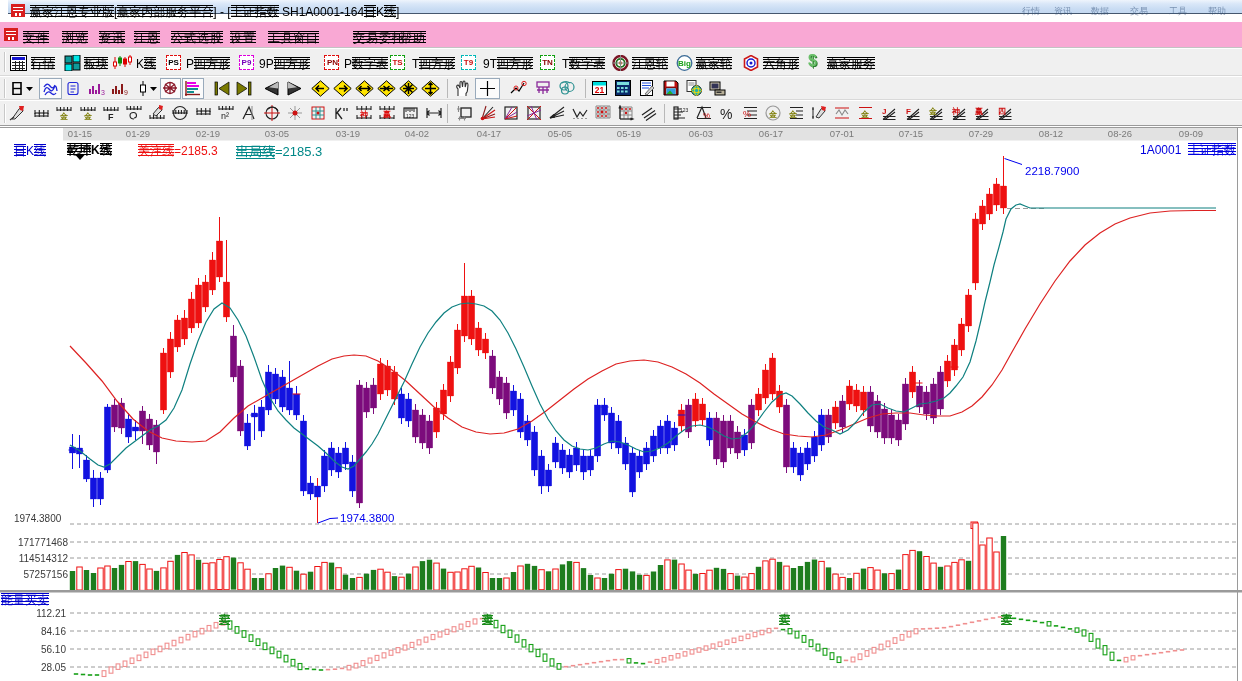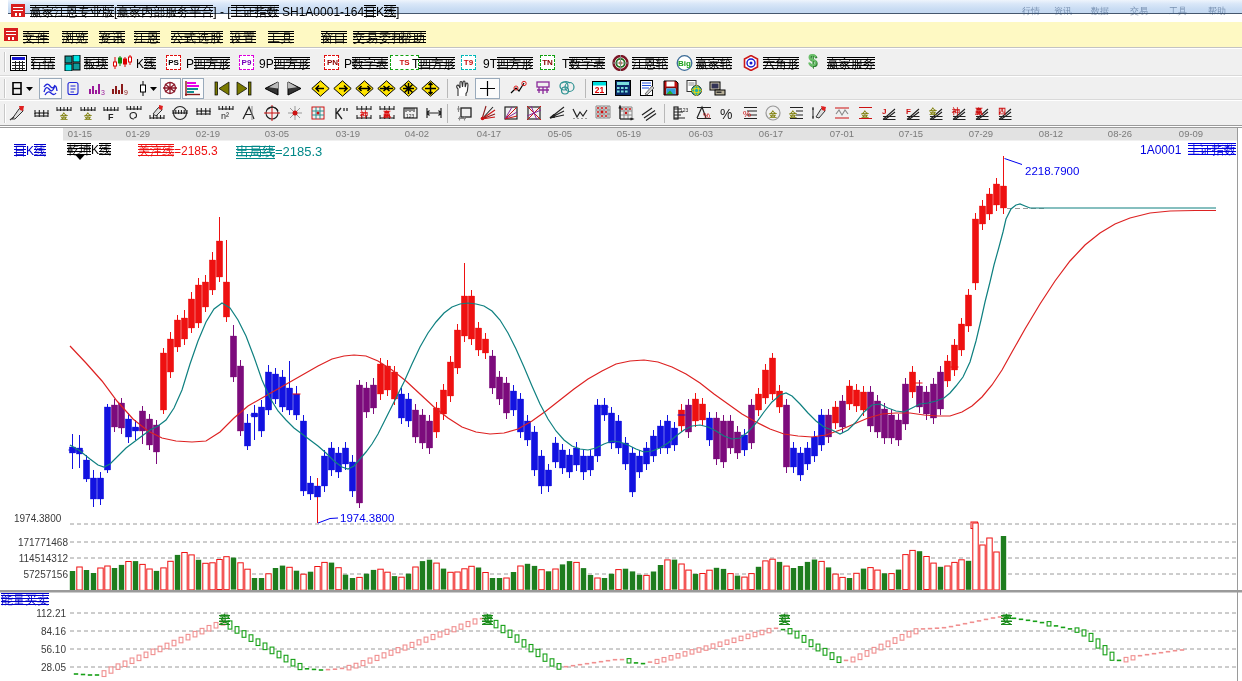--- a/index.html
+++ b/index.html
@@ -1,21 +1,21 @@
 <!DOCTYPE html>
 <html><head><meta charset="utf-8"><style>
 *{margin:0;padding:0;box-sizing:border-box}
 html,body{width:1242px;height:681px;overflow:hidden;background:#fff;
  font-family:"Liberation Sans",sans-serif;}
 #win{position:absolute;left:0;top:0;width:1242px;height:681px;background:#fff}
 .abs{position:absolute}
 #titlebar{left:8px;top:0;width:1242px;height:14px;
  background:linear-gradient(180deg,#eef4fc 0%,#d9e7f8 30%,#c9dcf3 70%,#c4d9f1 100%);
  border-bottom:1px solid #45576e}
-#menubar{left:0;top:22px;width:1242px;height:26px;background:#fef9c3;border-bottom:1px solid #c3c3c3}
+#menubar{left:0;top:22px;width:1242px;height:26px;background:#f9a8d4;border-bottom:1px solid #c3c3c3}
 .mi{position:absolute;top:8px;font-size:12px;color:#000;letter-spacing:1px}
 #row1{left:0;top:49px;width:1242px;height:27px;background:#f0f0f0;border-bottom:1px solid #d9d9d9}
 #row2{left:0;top:77px;width:1242px;height:23px;background:#f0f0f0;border-bottom:1px solid #d9d9d9}
 #row3{left:0;top:101px;width:1242px;height:25px;background:#f0f0f0;border-bottom:1px solid #9a9a9a}
 .lbl{position:absolute;top:7px;font-size:12px;color:#000}
 .grip{position:absolute;width:2px;background:#c8c8c8;border-right:1px solid #fff}
 .sep{position:absolute;width:1px;background:#b8b8b8}
 svg{display:block}
 .st{background-image:repeating-linear-gradient(180deg,currentColor 0 1px,transparent 1px 3px);background-position:0 2px}
 </style></head><body>
@@ -42,21 +42,21 @@
         <div class="abs" style="left:4px;top:9px;width:2px;height:3px;background:#fff"></div>
         <div class="abs" style="left:8px;top:9px;width:2px;height:3px;background:#fff"></div>
       </div>
 <div class="mi" style="left:23px"><span class="st">文件</span></div>
 <div class="mi" style="left:62px"><span class="st">浏览</span></div>
 <div class="mi" style="left:99px"><span class="st">资讯</span></div>
 <div class="mi" style="left:134px"><span class="st">江恩</span></div>
 <div class="mi" style="left:171px"><span class="st">公式选股</span></div>
 <div class="mi" style="left:230px"><span class="st">设置</span></div>
 <div class="mi" style="left:268px"><span class="st">工具</span></div>
-<div class="mi" style="left:321px"><span class="st">窗口</span></div>
+<div class="mi" style="left:293px"><span class="st">窗口</span></div>
 <div class="mi" style="left:353px"><span class="st">交易委托</span></div>
 <div class="mi" style="left:400px"><span class="st">帮助</span></div>
 </div>
 <div class="abs" id="row1">
 <div class="grip" style="left:4px;top:3px;height:20px"></div>
 <svg class="abs" style="left:10px;top:6px" width="17" height="16" viewBox="0 0 17 16">
         <rect x="0.5" y="0.5" width="16" height="15" fill="#fff" stroke="#000"></rect>
         <rect x="2" y="2" width="13" height="3" fill="#1515d0"></rect>
         <g stroke="#222" stroke-width="1">
           <line x1="2" y1="7.5" x2="15" y2="7.5"></line>
@@ -93,21 +93,21 @@
           <rect x="16.5" y="2" width="3" height="5"></rect>
         </g>
       </svg>
 <div class="lbl" style="left:136px">K<span class="st">线</span></div>
 <div class="abs" style="left:166px;top:6px;width:15px;height:15px;border:1px dashed #e01010;background:#fff;font-size:8px;font-weight:bold;color:#000;text-align:center;line-height:13px">PS</div>
 <div class="lbl" style="left:186px">P<span class="st">四方形</span></div>
 <div class="abs" style="left:239px;top:6px;width:15px;height:15px;border:1px dashed #dd00dd;background:#fff;font-size:8px;font-weight:bold;color:#7700bb;text-align:center;line-height:13px">P9</div>
 <div class="lbl" style="left:259px">9P<span class="st">四方形</span></div>
 <div class="abs" style="left:324px;top:6px;width:15px;height:15px;border:1px dashed #e01010;background:#fff;font-size:8px;font-weight:bold;color:#8b0000;text-align:right;line-height:13px">PN</div>
 <div class="lbl" style="left:344px">P<span class="st">数字表</span></div>
-<div class="abs" style="left:390px;top:6px;width:29px;height:15px;border:1px dashed #10a010;background:#fff;font-size:8px;font-weight:bold;color:#cc1010;text-align:center;line-height:13px">TS</div>
+<div class="abs" style="left:390px;top:6px;width:15px;height:15px;border:1px dashed #10a010;background:#fff;font-size:8px;font-weight:bold;color:#cc1010;text-align:center;line-height:13px">TS</div>
 <div class="lbl" style="left:412px">T<span class="st">四方形</span></div>
 <div class="abs" style="left:461px;top:6px;width:15px;height:15px;border:1px dashed #00b8b8;background:#fff;font-size:8px;font-weight:bold;color:#cc1010;text-align:center;line-height:13px">T9</div>
 <div class="lbl" style="left:483px">9T<span class="st">四方形</span></div>
 <div class="abs" style="left:540px;top:6px;width:15px;height:15px;border:1px dashed #10a010;background:#fff;font-size:8px;font-weight:bold;color:#8b0000;text-align:center;line-height:13px">TN</div>
 <div class="lbl" style="left:562px">T<span class="st">数字表</span></div>
 <svg class="abs" style="left:612px;top:6px" width="17" height="16" viewBox="0 0 17 16">
         <circle cx="8.5" cy="8" r="7" fill="#fff" stroke="#7a1525" stroke-width="2.4"></circle>
         <circle cx="8.5" cy="8" r="4.2" fill="#fff" stroke="#1c6e1c" stroke-width="1.8"></circle>
         <circle cx="8.5" cy="8" r="1.8" fill="#e07030"></circle>
         <g stroke="#888" stroke-width="1">
@@ -1262,21 +1262,21 @@
       <rect x="1131.1" y="528.7" width="3.8" height="4.2" fill="#ffffff" stroke="#f08f8f" stroke-width="1.1"></rect>
       <rect x="1137.8" y="527.9" width="4.4" height="1.6" fill="#f08f8f"></rect>
       <rect x="1144.8" y="526.9" width="4.4" height="1.6" fill="#f08f8f"></rect>
       <rect x="1151.8" y="525.9" width="4.4" height="1.6" fill="#f08f8f"></rect>
       <rect x="1158.8" y="524.9" width="4.4" height="1.6" fill="#f08f8f"></rect>
       <rect x="1165.8" y="523.9" width="4.4" height="1.6" fill="#f08f8f"></rect>
       <rect x="1172.8" y="522.9" width="4.4" height="1.6" fill="#f08f8f"></rect>
       <rect x="1179.8" y="522.2" width="4.4" height="1.6" fill="#f08f8f"></rect>
     </svg>
 <div class="abs" style="left:14px;top:143px;font-size:12px;color:#0000cc"><span class="st">日</span>K<span class="st">线</span></div>
-<div class="abs" style="left:67px;top:142px;font-size:12px;font-weight:normal;color:#000"><span class="st">乾坤</span>K<span class="st">线</span></div>
+<div class="abs" style="left:67px;top:142px;font-size:12px;font-weight:bold;color:#000"><span class="st">乾坤</span>K<span class="st">线</span></div>
 <div class="abs" style="left:138px;top:143px;font-size:12px;color:#ee1111"><span class="st">关注线</span>=2185.3</div>
 <div class="abs" style="left:236px;top:143px;font-size:13px;color:#008888"><span class="st">出局线</span>=2185.3</div>
 <div class="abs" style="left:1140px;top:142px;font-size:12px;color:#0000e0">1A0001&nbsp;&nbsp;<span class="st">上证指数</span></div>
 <div class="abs" style="left:1px;top:592px;font-size:12px;color:#0000cc"><span class="st">能量买卖</span></div>
 <div class="abs" style="left:219px;top:612px;font-size:11px;font-weight:bold;color:#1a8a1a"><span class="st">卖</span></div>
 <div class="abs" style="left:482px;top:612px;font-size:11px;font-weight:bold;color:#1a8a1a"><span class="st">卖</span></div>
 <div class="abs" style="left:779px;top:612px;font-size:11px;font-weight:bold;color:#1a8a1a"><span class="st">卖</span></div>
 <div class="abs" style="left:1001px;top:612px;font-size:11px;font-weight:bold;color:#1a8a1a"><span class="st">卖</span></div>
 </div>
 </body></html>

